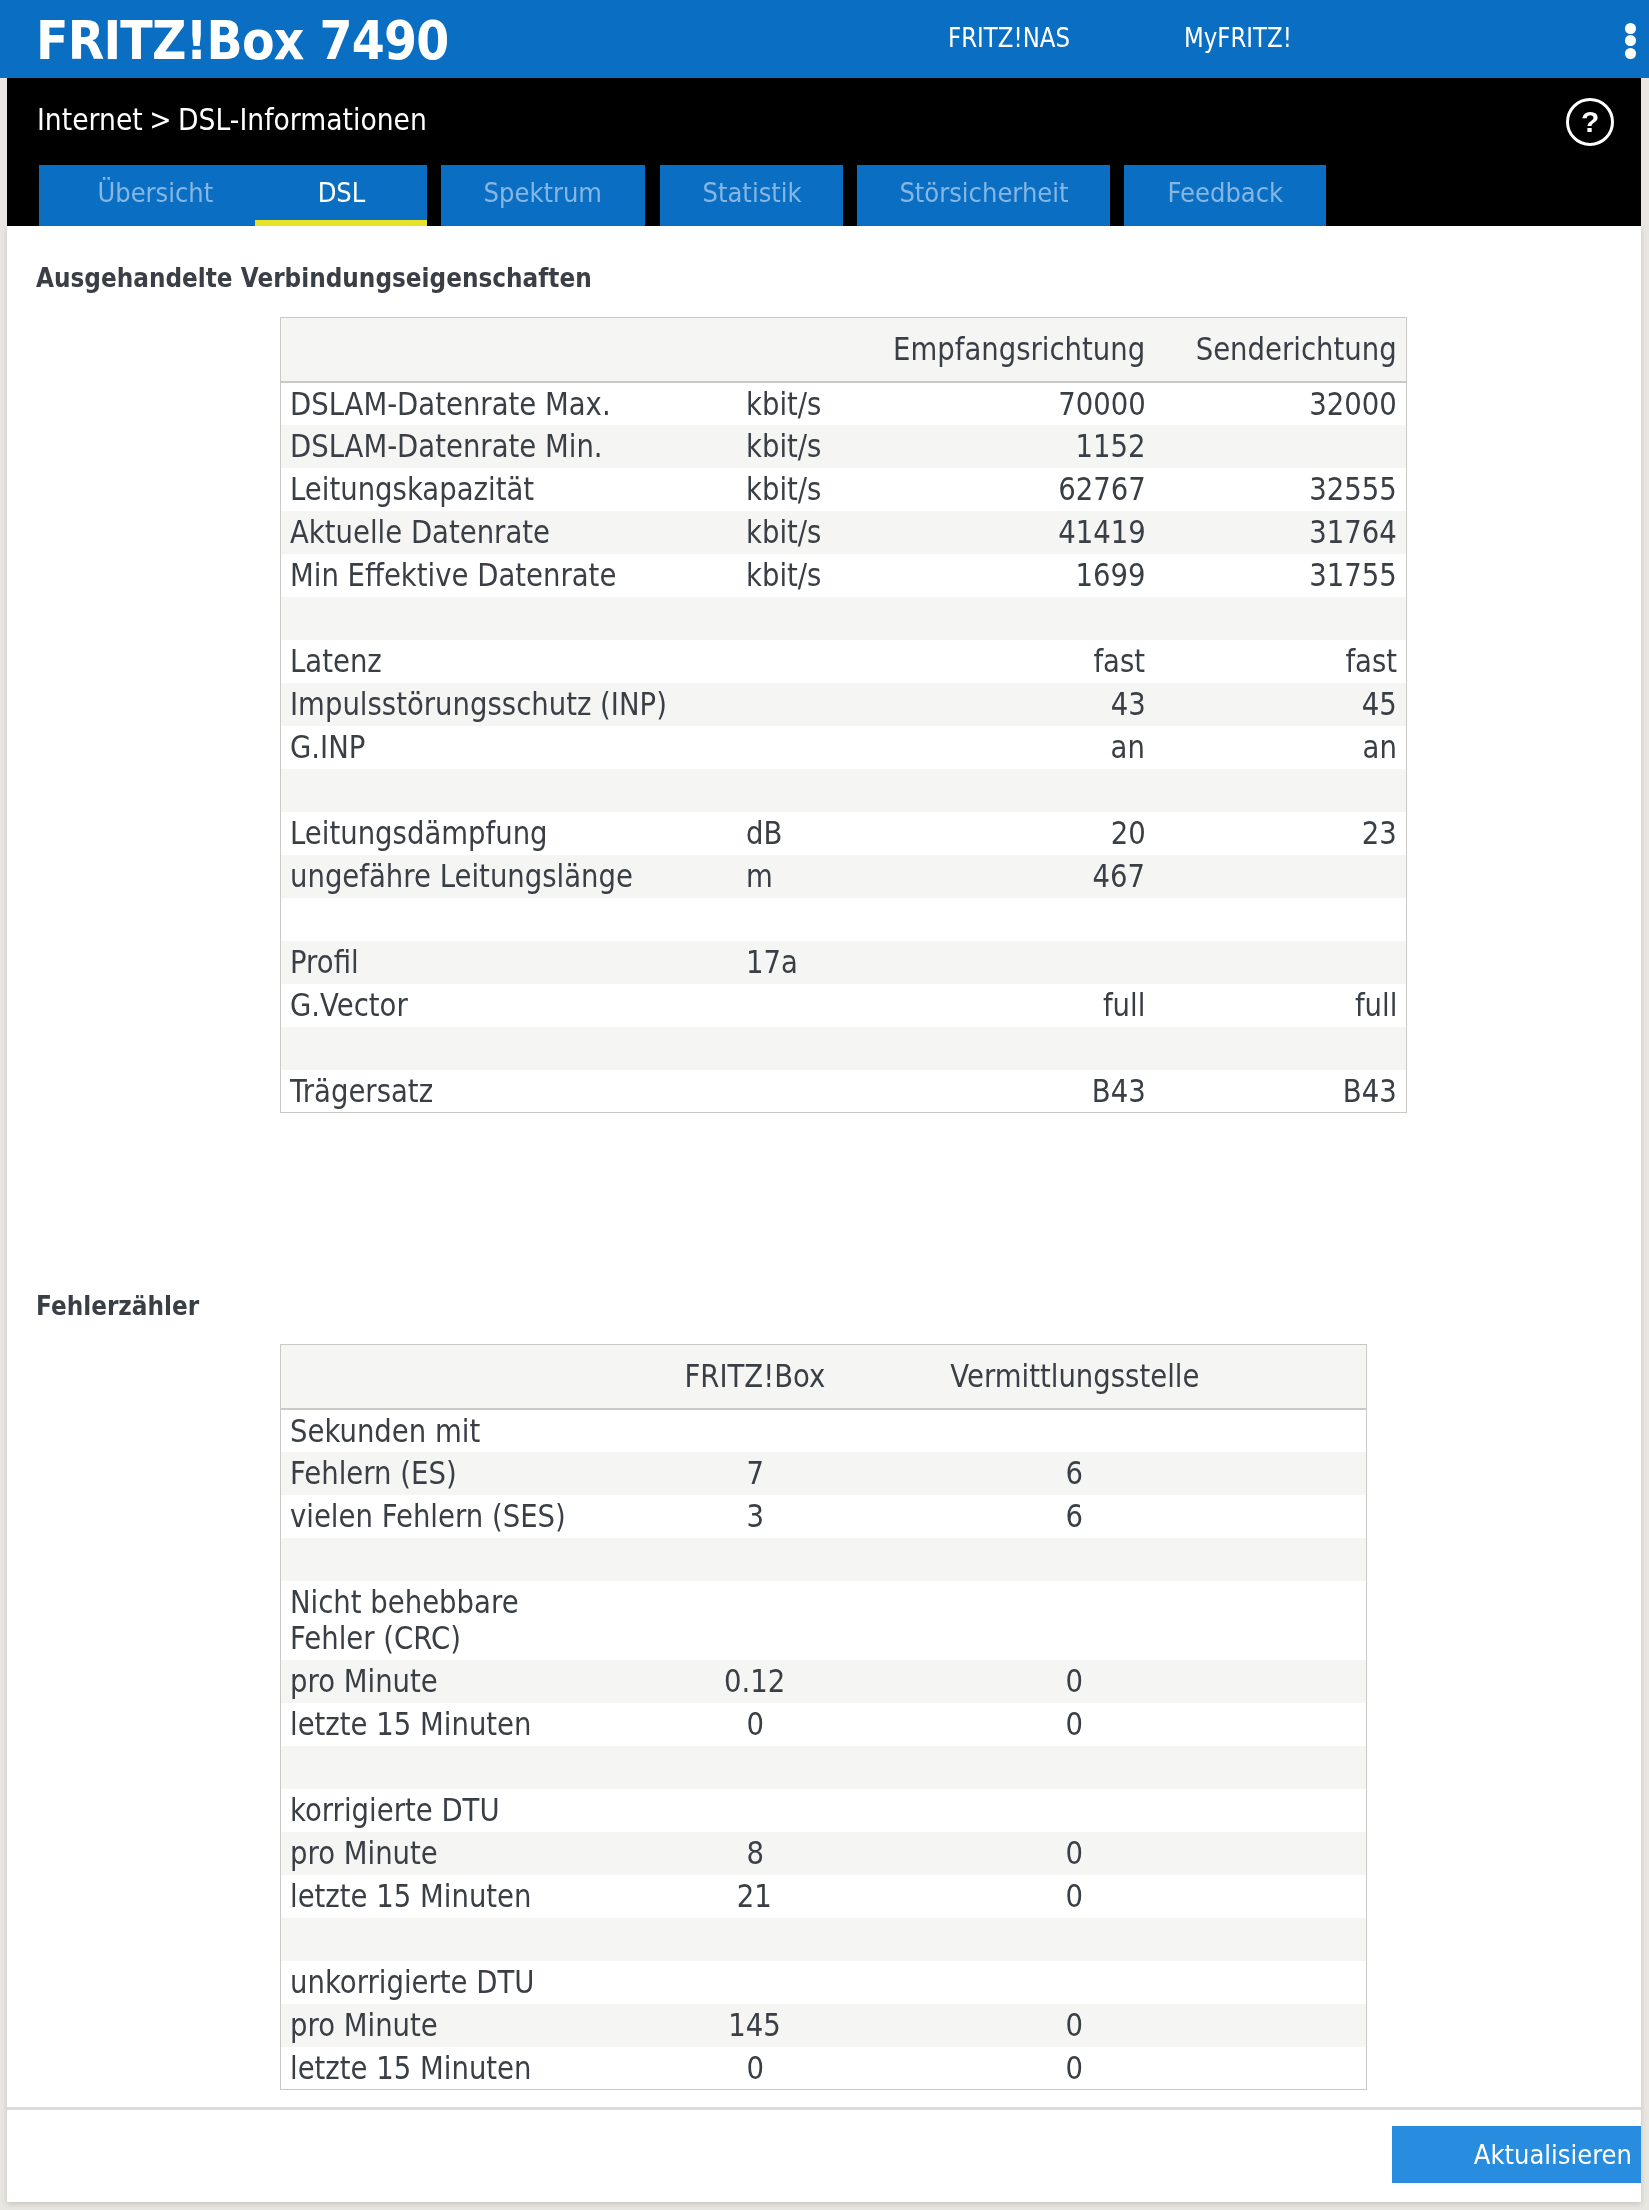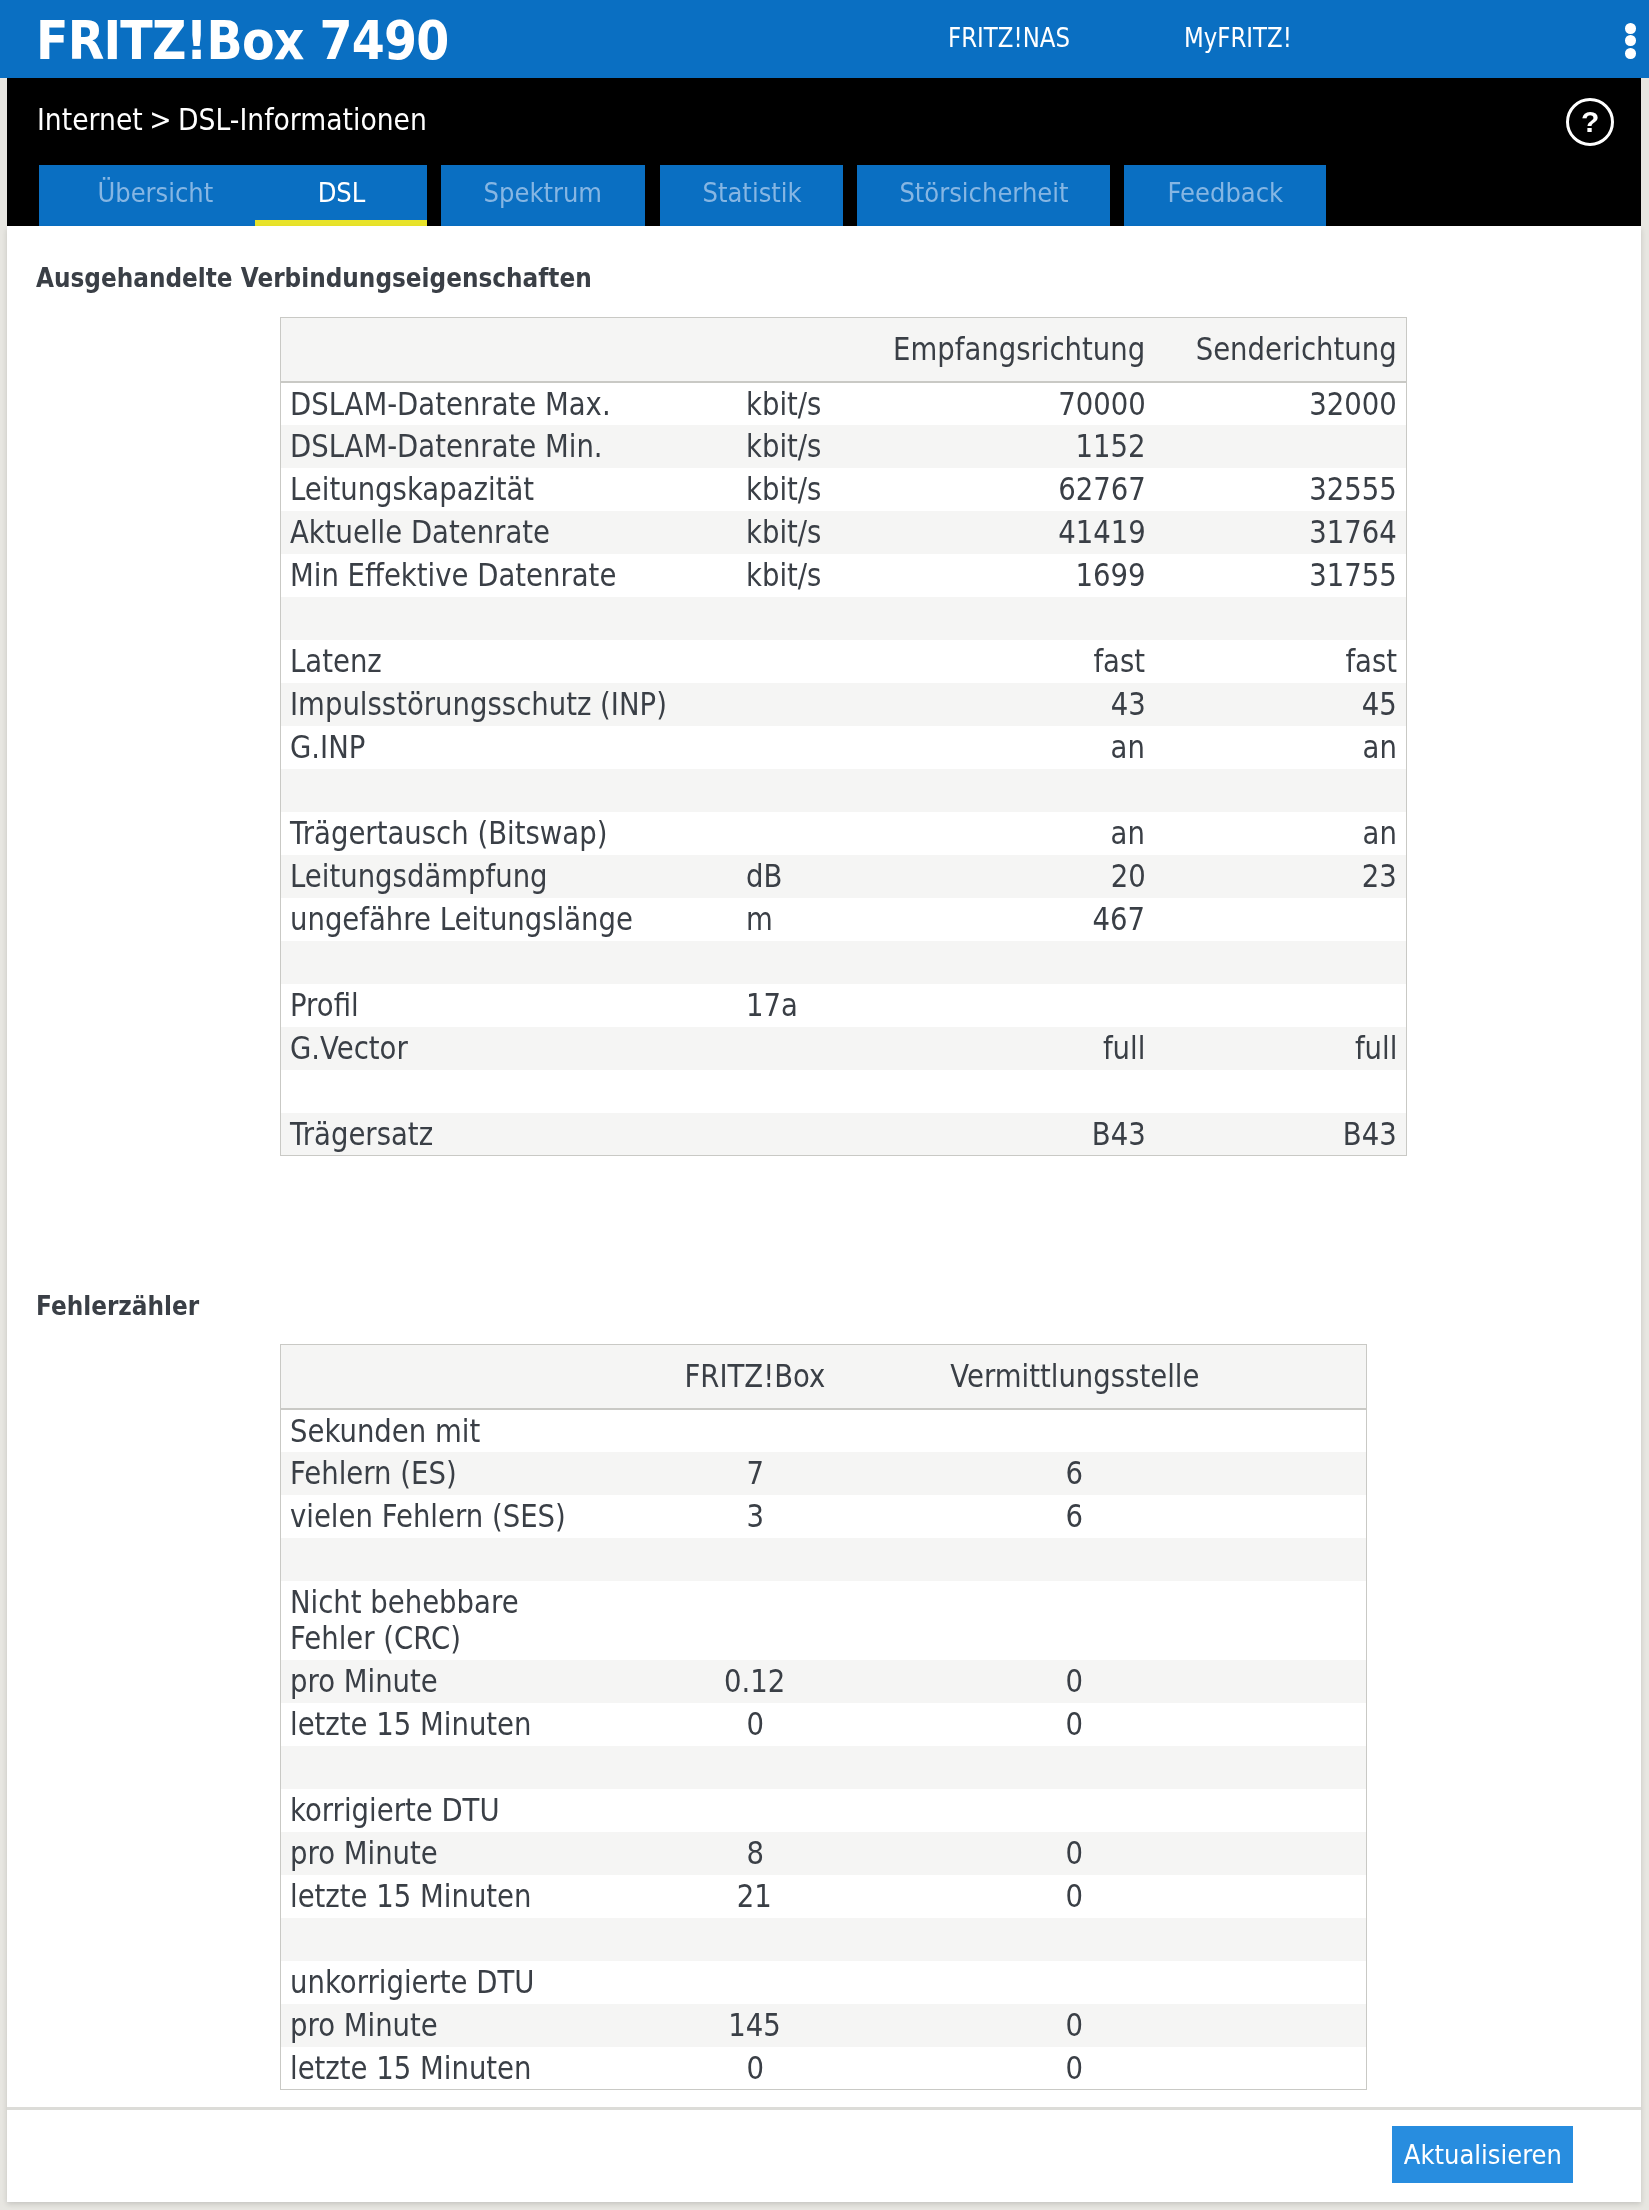--- a/index.html
+++ b/index.html
@@ -24,21 +24,21 @@
   table.grid tbody tr { height: 43px; }
   table.grid tbody tr:nth-child(even) { background: #f5f5f4; }
   table.grid td, table.grid th { font-weight: normal; padding: 0 9px; white-space: nowrap; vertical-align: middle; }
   table.grid .txt { display: inline-block; transform: scaleX(0.86); }
   .r { text-align: right; }
   .r .txt { transform-origin: right center; }
   .l .txt { transform-origin: left center; }
   .c { text-align: center; }
   .wrap { white-space: normal !important; line-height: 36px; }
   .footer-line { position: absolute; left: 0; top: 1881px; width: 1634px; height: 2.7px; background: #dcdcd8; }
-  .btn { position: absolute; left: 1385px; top: 1900px; width: 181px; height: 57px; background: #288ddf; color: #fff; font-size: 27px; text-align: center; line-height: 57px; border: none; font-family: "DejaVu Sans", sans-serif; cursor: pointer; }
+  .btn { position: absolute; left: 1385px; top: 1900px; width: 249px; height: 57px; background: #288ddf; color: #fff; font-size: 27px; text-align: right; line-height: 57px; border: none; font-family: "DejaVu Sans", sans-serif; cursor: pointer; }
   .btn .lbl { display: inline-block; transform: scaleX(0.9); }
 </style>
 </head>
 <body>
 
 <div class="topbar">
   <div class="brand">FRITZ!Box 7490</div>
   <div class="toplink" style="left:948px">FRITZ!NAS</div>
   <div class="toplink" style="left:1184px">MyFRITZ!</div>
   <div class="kebab">
@@ -135,26 +135,20 @@
           <td class="r"><span class="txt">an</span></td>
           <td class="r"><span class="txt">an</span></td>
         </tr>
         <tr>
           <td class="l"><span class="txt"></span></td>
           <td class="l"><span class="txt"></span></td>
           <td class="r"><span class="txt"></span></td>
           <td class="r"><span class="txt"></span></td>
         </tr>
         <tr>
-          <td class="l"><span class="txt">Trägertausch (Bitswap)</span></td>
-          <td class="l"><span class="txt"></span></td>
-          <td class="r"><span class="txt">an</span></td>
-          <td class="r"><span class="txt">an</span></td>
-        </tr>
-        <tr>
           <td class="l"><span class="txt">Leitungsdämpfung</span></td>
           <td class="l"><span class="txt">dB</span></td>
           <td class="r"><span class="txt">20</span></td>
           <td class="r"><span class="txt">23</span></td>
         </tr>
         <tr>
           <td class="l"><span class="txt">ungefähre Leitungslänge</span></td>
           <td class="l"><span class="txt">m</span></td>
           <td class="r"><span class="txt">467</span></td>
           <td class="r"><span class="txt"></span></td>

